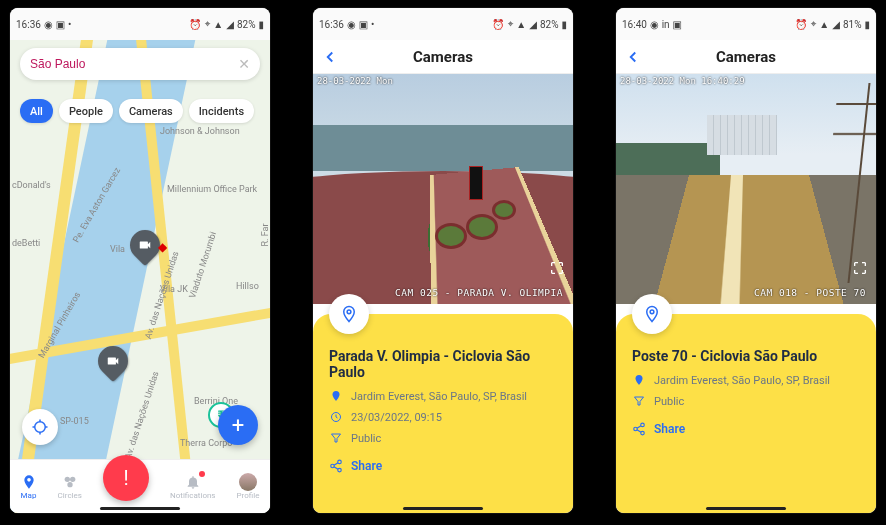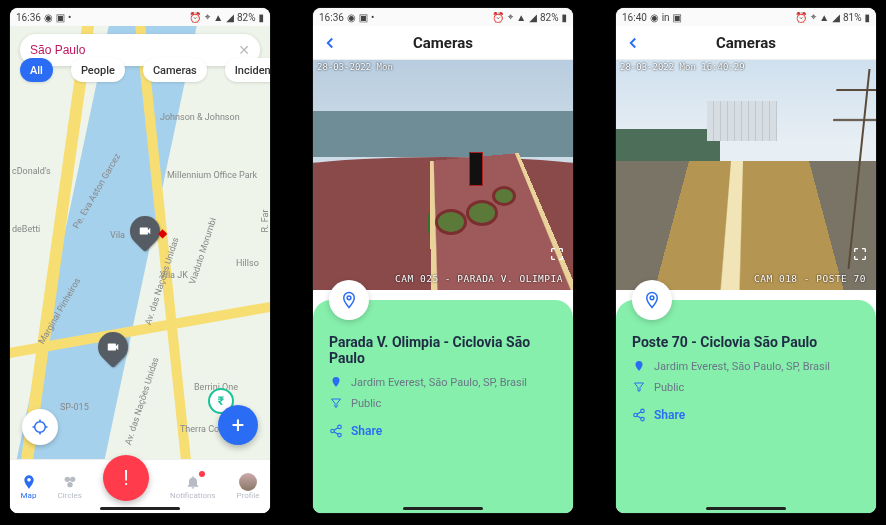--- a/index.html
+++ b/index.html
@@ -1,20 +1,20 @@
 <!DOCTYPE html>
 <html><head>
 <meta charset="utf-8">
 <style>
   * { box-sizing: border-box; margin: 0; padding: 0; }
   body { background: #000; font-family: -apple-system, BlinkMacSystemFont, "Segoe UI", Roboto, Helvetica, Arial, sans-serif; width: 886px; height: 525px; overflow: hidden; display: flex; justify-content: space-between; padding: 8px 10px; }
   .phone { width: 260px; height: 505px; background: #fff; border-radius: 8px; overflow: hidden; box-shadow: 0 0 0 1px #111; display: flex; flex-direction: column; position: relative; }
 
   
-  .status { height: 18px; background: #fafafa; color: #444; font-size: 10px; display: flex; align-items: center; justify-content: space-between; padding: 0 6px; }
+  .status { height: 32px; background: #fafafa; color: #444; font-size: 10px; display: flex; align-items: center; justify-content: space-between; padding: 0 6px; }
   .status .left, .status .right { display: flex; align-items: center; gap: 3px; }
 
   
   .app-header { height: 34px; display: flex; align-items: center; justify-content: center; position: relative; background: #fff; border-bottom: 1px solid #eee; }
   .app-header .title { font-size: 15px; font-weight: 700; color: #222; }
   .app-header .back { position: absolute; left: 8px; top: 0; bottom: 0; display: flex; align-items: center; color: #2a6df4; }
 
   
   .map-root { flex: 1; position: relative; background: #eef4e9; overflow: hidden; }
   .map-bg { position: absolute; inset: 0; }
@@ -22,21 +22,21 @@
   .map-road { position: absolute; background: #f7de72; }
   .map-road.r1 { left: 12%; top: -10%; width: 12px; height: 140%; transform: rotate(8deg); }
   .map-road.r2 { left: 60%; top: -10%; width: 10px; height: 140%; transform: rotate(-6deg); }
   .map-road.r3 { left: -5%; top: 60%; width: 140%; height: 10px; transform: rotate(-10deg); }
   .map-label { position: absolute; font-size: 9px; color: #888; white-space: nowrap; }
 
   .search { position: absolute; left: 10px; right: 10px; top: 8px; height: 32px; background: #fff; border-radius: 16px; box-shadow: 0 1px 4px rgba(0,0,0,.15); display: flex; align-items: center; padding: 0 10px; }
   .search input { border: none; outline: none; flex: 1; font-size: 12px; color: #be185d; background: transparent; }
   .search .clear { color: #bbb; font-size: 14px; }
 
-  .filters { position: absolute; left: 10px; right: 10px; top: 32px; display: flex; gap: 18px; }
+  .filters { position: absolute; left: 10px; right: 10px; top: 59px; display: flex; gap: 6px; }
   .chip { height: 24px; border-radius: 12px; background: #fff; color: #333; font-size: 11px; font-weight: 500; display: flex; align-items: center; padding: 0 10px; box-shadow: 0 1px 3px rgba(0,0,0,.12); }
   .chip.active { background: #2a6df4; color: #fff; }
 
   .marker-cam { position: absolute; width: 30px; height: 30px; background: #555c63; border-radius: 50% 50% 50% 3px; transform: rotate(-45deg); display: flex; align-items: center; justify-content: center; box-shadow: 0 1px 2px rgba(0,0,0,.3);}
   .marker-cam svg { transform: rotate(45deg); }
   .marker-green { position: absolute; width: 26px; height: 26px; border-radius: 50%; background: #fff; border: 2px solid #1bc29a; display: flex; align-items: center; justify-content: center; color: #1bc29a; font-size: 12px; font-weight: bold; }
 
   .fab-locate { position: absolute; left: 12px; bottom: 68px; width: 36px; height: 36px; border-radius: 50%; background: #fff; box-shadow: 0 2px 5px rgba(0,0,0,.2); display: flex; align-items: center; justify-content: center; color: #2a6df4;}
   .fab-add { position: absolute; right: 12px; bottom: 68px; width: 40px; height: 40px; border-radius: 50%; background: #2a6df4; box-shadow: 0 3px 6px rgba(0,0,0,.25); display: flex; align-items: center; justify-content: center; color: #fff; font-size: 22px; }
 
@@ -68,21 +68,21 @@
   
   .scene2 .sky { position:absolute; inset:0; background: linear-gradient(#cfe0ee, #e7eef4 35%); }
   .scene2 .riverarea { position:absolute; left:0; top:30%; width:40%; height:24%; background:#4d6e58;}
   .scene2 .building { position:absolute; left:35%; top:18%; width:70px; height:40px; background: repeating-linear-gradient(90deg,#d6dde3 0 6px,#bfc8cf 6px 7px);}
   .scene2 .ground { position:absolute; left:0; right:0; top:44%; bottom:0; background:#7a7467;}
   .scene2 .lane { position:absolute; left:28%; top:44%; width:120px; height:220px; background: linear-gradient(90deg, #b59552 0 35%, #f1e4b7 35% 45%, #b59552 45% 100%); transform-origin:top center; transform: perspective(320px) rotateX(55deg);}
   .scene2 .pylon { position:absolute; right:6%; top:4%; width:2px; height:200px; background:#5a4a3a; transform:skewX(-6deg);}
   .scene2 .pylon::before,.scene2 .pylon::after { content:''; position:absolute; left:-30px; width:60px; height:2px; background:#5a4a3a;}
   .scene2 .pylon::before{top:20px;} .scene2 .pylon::after{top:50px;}
 
-  .card { position: absolute; left:0; right:0; bottom:0; top: 240px; background:#86efac; border-radius: 18px 18px 0 0; padding: 14px 16px; }
+  .card { position: absolute; left:0; right:0; bottom:0; top: 240px; background:#fde047; border-radius: 18px 18px 0 0; padding: 14px 16px; }
   .loc-fab { position:absolute; left:16px; top:-20px; width:40px; height:40px; border-radius:50%; background:#fff; box-shadow:0 2px 6px rgba(0,0,0,.18); display:flex; align-items:center; justify-content:center; color:#2a6df4;}
   .card h2 { font-size: 14px; color:#1f2c44; font-weight:700; margin: 20px 0 10px;}
   .meta-row { display:flex; gap:8px; font-size:11px; color:#6a7687; margin-bottom:8px;}
   .meta-row .mi { color:#2a6df4; display:flex; width:14px; justify-content:center;}
   .share { display:flex; align-items:center; gap:8px; color:#2a6df4; font-size:12px; font-weight:600; margin-top:14px;}
 </style>
 </head>
 <body>
 
 <div class="phone">
@@ -112,21 +112,21 @@
     </div>
 
     <div id="map-labels">
         <div class="map-label" style="left: 150px; top: 86px;">Johnson &amp; Johnson</div>
         <div class="map-label" style="left: 2px; top: 140px;">cDonald's</div>
         <div class="map-label" style="left: 150px; top: 144px; padding-left: 7px;">Millennium Office Park</div>
         <div class="map-label" style="left: 44px; top: 160px; transform: rotate(-60deg);">Pe. Eva Aston Garcez</div>
         <div class="map-label" style="left: 2px; top: 198px;">deBetti</div>
         <div class="map-label" style="left: 100px; top: 198px; margin-top: 6px;">Vila</div>
         <div class="map-label" style="left: 150px; top: 244px;">Vila JK</div>
-        <div class="map-label" style="left: 226px; top: 232px;">Hillso</div>
+        <div class="map-label" style="left: 226px; top: 241px;">Hillso</div>
         <div class="map-label" style="left: 244px; top: 190px; transform: rotate(-90deg);">R. Far</div>
         <div class="map-label" style="left: 158px; top: 220px; transform: rotate(-72deg);">Viaduto Morumbi</div>
         <div class="map-label" style="left: 106px; top: 250px; transform: rotate(-72deg);">Av. das Nações Unidas</div>
         <div class="map-label" style="left: 12px; top: 280px; transform: rotate(-60deg);">Marginal Pinheiros</div>
         <div class="map-label" style="left: 50px; top: 376px;">SP-015</div>
         <div class="map-label" style="left: 86px; top: 370px; transform: rotate(-72deg);">Av. das Nações Unidas</div>
         <div class="map-label" style="left: 184px; top: 356px;">Berrini One</div>
         <div class="map-label" style="left: 170px; top: 398px;">Therra Corpo</div>
         <div class="map-label" style="left: 224px; top: 438px; transform: rotate(-30deg);">R. Rio G</div>
       </div>
@@ -264,20 +264,29 @@
         <span class="mi">
             <svg width="12" height="12" viewBox="0 0 24 24" fill="currentColor">
               <path d="M12 2a7 7 0 0 0-7 7c0 5 7 13 7 13s7-8 7-13a7 7 0 0 0-7-7z"></path>
             </svg>
           </span>
         <span>Jardim Everest, São Paulo, SP, Brasil</span>
       </div>
       <div class="meta-row">
         <span class="mi">
             <svg width="12" height="12" viewBox="0 0 24 24" fill="none" stroke="currentColor" stroke-width="2">
+              <circle cx="12" cy="12" r="9"></circle>
+              <polyline points="12 7 12 12 15 14"></polyline>
+            </svg>
+          </span>
+        <span>23/03/2022, 09:15</span>
+      </div>
+      <div class="meta-row">
+        <span class="mi">
+            <svg width="12" height="12" viewBox="0 0 24 24" fill="none" stroke="currentColor" stroke-width="2">
               <polygon points="3 4 21 4 14 13 14 20 10 20 10 13 3 4"></polygon>
             </svg>
           </span>
         <span>Public</span>
       </div>
       <div class="share">
         <svg width="14" height="14" viewBox="0 0 24 24" fill="none" stroke="currentColor" stroke-width="2">
             <circle cx="18" cy="5" r="3"></circle>
             <circle cx="6" cy="12" r="3"></circle>
             <circle cx="18" cy="19" r="3"></circle>

